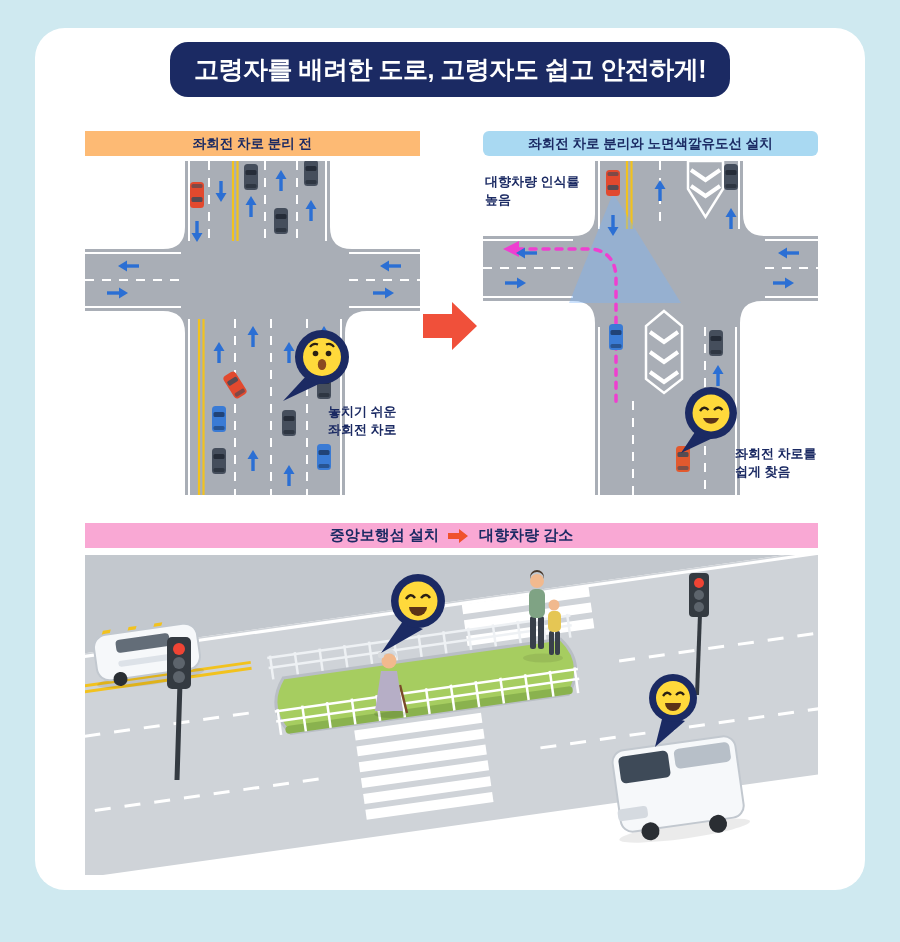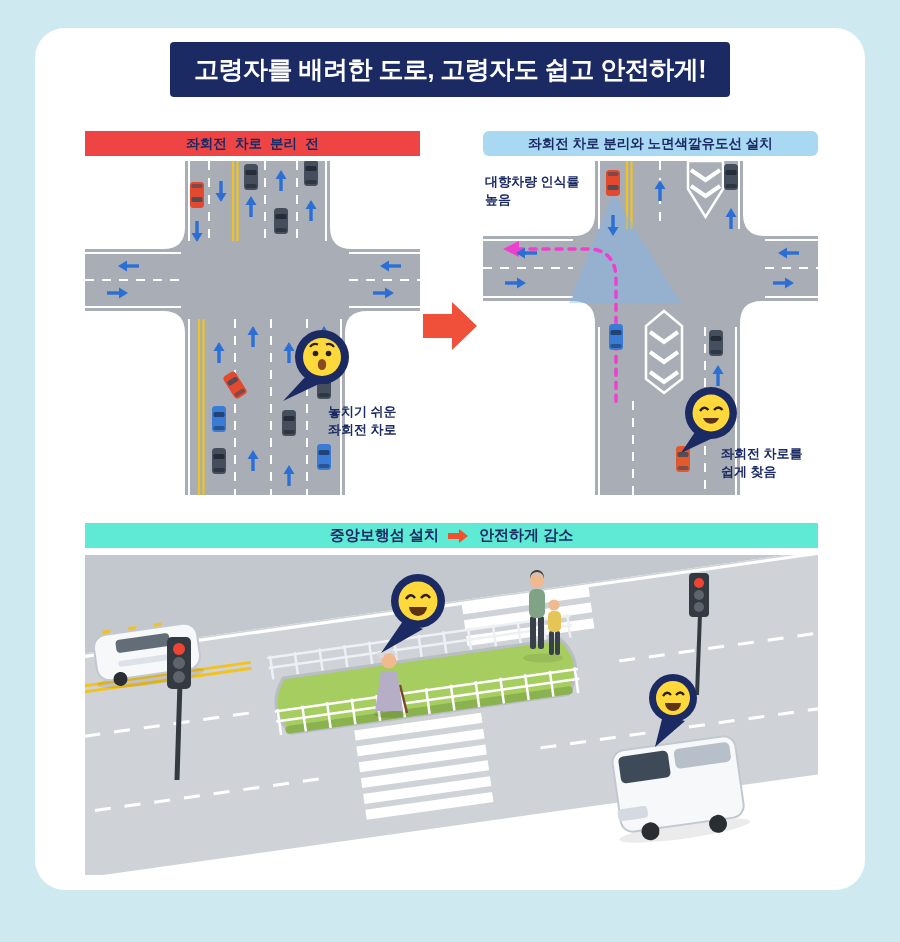--- a/index.html
+++ b/index.html
@@ -1,29 +1,29 @@
 <!DOCTYPE html>
 <html><head>
 <meta charset="utf-8">
 <style>
   html,body{margin:0;padding:0;}
   body{width:900px;height:942px;overflow:hidden;background:#cfe9f0;font-family:"Liberation Sans",sans-serif;}
   .canvas{position:relative;width:900px;height:942px;background:#cfe9f0;}
   .card{position:absolute;left:35px;top:28px;width:830px;height:862px;background:#fff;border-radius:30px;}
   .title-banner{position:absolute;left:50%;transform:translateX(-50%);top:14px;background:#1b2a63;color:#fff;
-    font-size:25px;font-weight:bold;padding:11px 24px;border-radius:4px;white-space:nowrap;letter-spacing:-0.5px;}
+    font-size:25px;font-weight:bold;padding:11px 24px;border-radius:18px;white-space:nowrap;letter-spacing:-0.5px;}
   .panel-header{position:absolute;height:25px;width:335px;display:flex;align-items:center;justify-content:center;
     font-size:13.5px;font-weight:bold;color:#1b2a63;white-space:nowrap;}
-  .hdr-yellow{background:#ef4444;font-family:Liberation Mono, monospace;}
+  .hdr-yellow{background:#fdba74;}
   .hdr-blue{background:#a9d9f2;}
   .diagram{position:absolute;width:335px;height:334px;background:#fff;overflow:hidden;}
   .diagram svg{position:absolute;left:0;top:0;}
   .overlay-text{position:absolute;color:#1b2a63;font-size:13px;font-weight:bold;line-height:1.35;}
   .transition-arrow{position:absolute;left:388px;top:272px;width:56px;height:52px;}
-  .bottom-header{position:absolute;left:50px;top:495px;width:733px;height:25px;background:#5eead4;
+  .bottom-header{position:absolute;left:50px;top:495px;width:733px;height:25px;background:#f9a8d4;
     display:flex;align-items:center;justify-content:center;gap:9px;font-size:15px;font-weight:bold;color:#1b2a63;}
   .scene{position:absolute;left:50px;top:527px;width:733px;height:320px;background:#fff;overflow:hidden;}
 </style>
 </head>
 <body>
 
 <div class="canvas">
   <div class="card">
 
     <div class="title-banner">
@@ -325,32 +325,32 @@
           <circle cx="228" cy="252" r="18.5" fill="#ffd93b"></circle>
           <path d="M217,250 q4,-6 8.5,-1" stroke="#2a2013" stroke-width="2.4" fill="none"></path>
           <path d="M231,249 q4.5,-5 8.5,0" stroke="#2a2013" stroke-width="2.4" fill="none"></path>
           <path d="M220,257 A8.5,8.5 0 0 0 236,257 Z" fill="#5c3317"></path>
         </g>
       </svg>
       <div class="overlay-text" style="left:2px;top:12px;width:110px;">
         <span style="display:block">대향차량 인식률</span>
         <span style="display:block">높음</span>
       </div>
-      <div class="overlay-text" style="left:238px;top:284px;width:90px;">
+      <div class="overlay-text" style="left:252px;top:284px;width:90px;">
         <span style="display:block">좌회전 차로를</span>
         <span style="display:block">쉽게 찾음</span>
       </div>
     </div>
 
     <div class="bottom-header">
       <span>중앙보행섬 설치</span>
       <svg width="22" height="16" viewBox="0 0 22 16">
         <polygon points="0,5 11,5 11,1 20,8 11,15 11,11 0,11" fill="#f0512c"></polygon>
       </svg>
-      <span>안전하게 감소</span>
+      <span>대향차량 감소</span>
     </div>
 
     <div class="scene">
       <svg viewBox="0 0 733 320" width="733" height="320">
         <rect width="733" height="320" fill="#ffffff"></rect>
         <g transform="rotate(-8 366 160)">
           <rect x="-90" y="-60" width="920" height="108" fill="#c3c8ce"></rect>
           <rect x="-90" y="48" width="920" height="222" fill="#cfd3d8"></rect>
           <line x1="-90" y1="51" x2="830" y2="51" stroke="#ffffff" stroke-width="3"></line>
           <g fill="#f2c21e">

